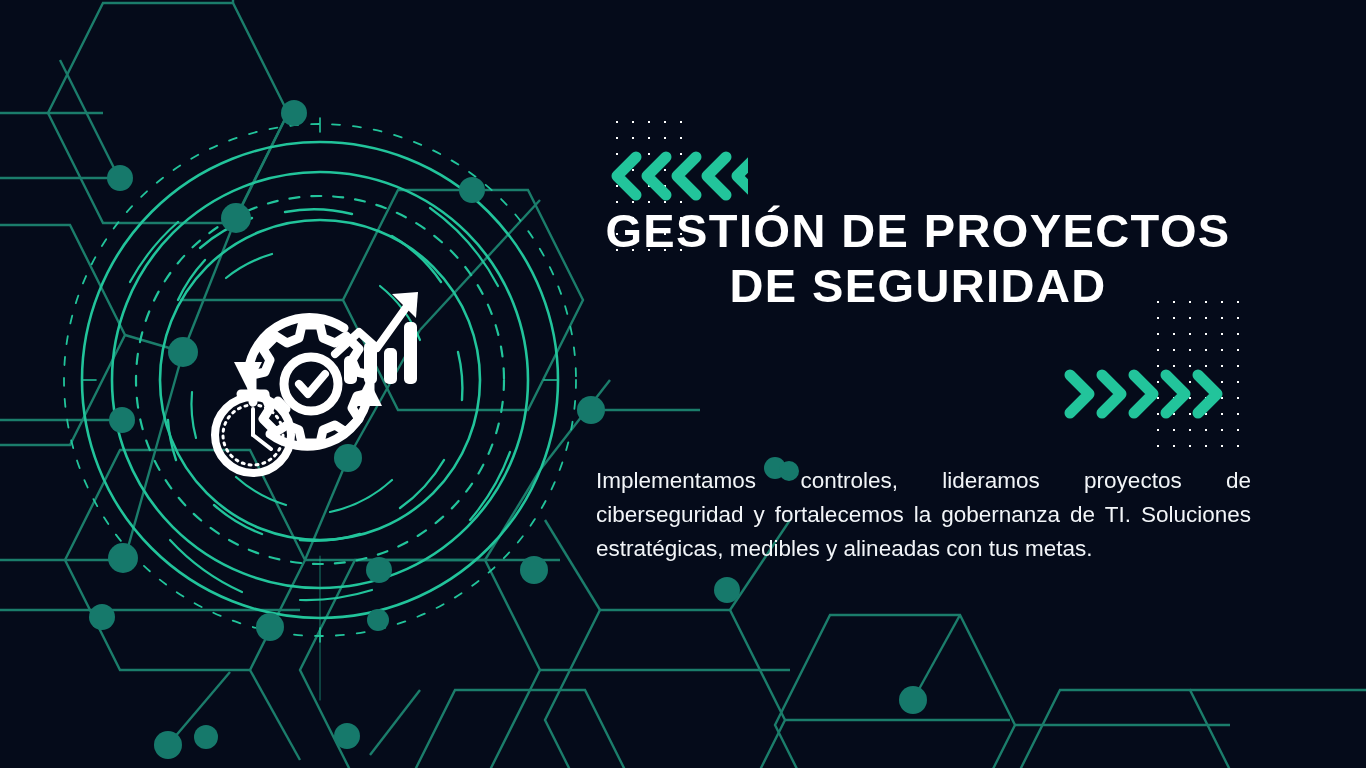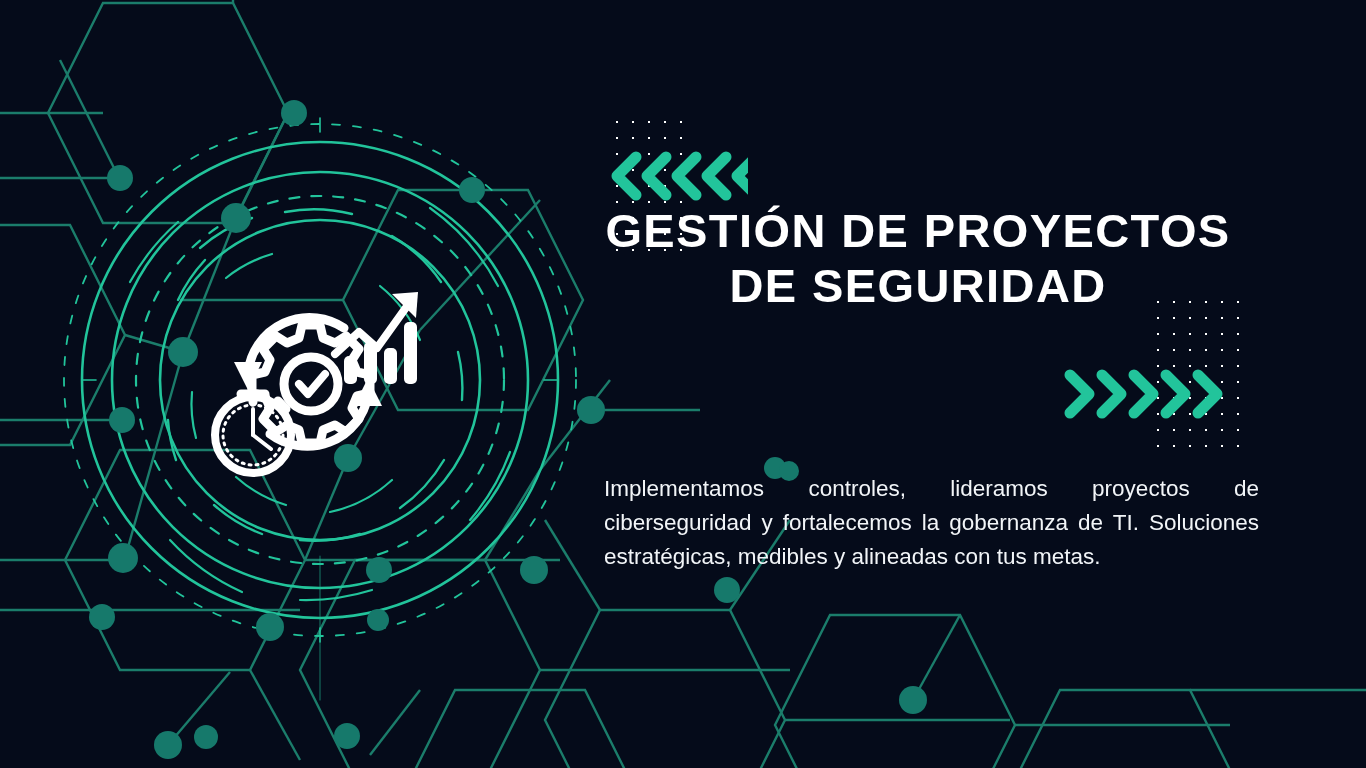--- a/index.html
+++ b/index.html
@@ -83,21 +83,21 @@
     line-height: 55px;
     font-weight: 700;
     letter-spacing: 1.4px;
     font-family: "Liberation Sans", sans-serif;
   }
   p.body-copy {
     position: absolute;
     left: 0px;
     top: 456px;
     width: 655px;
-    margin: 16px;
+    margin: 8px;
     color: #f2f5f8;
     font-size: 22.5px;
     line-height: 34px;
     text-align: justify;
     font-weight: 400;
     font-family: "Liberation Sans", sans-serif;
   }
 </style>
 </head>
 <body>

